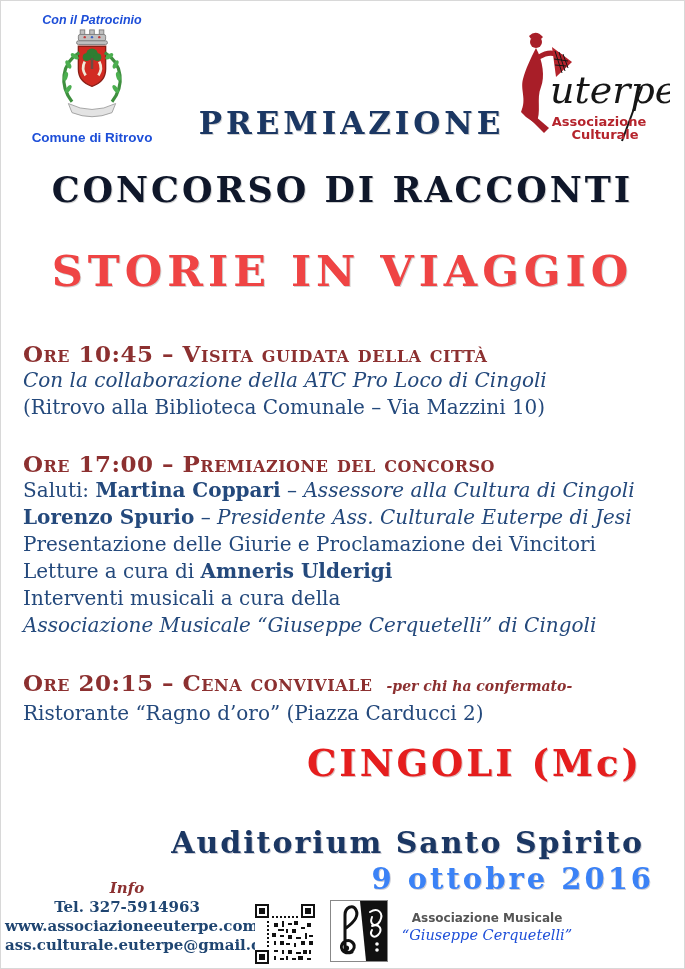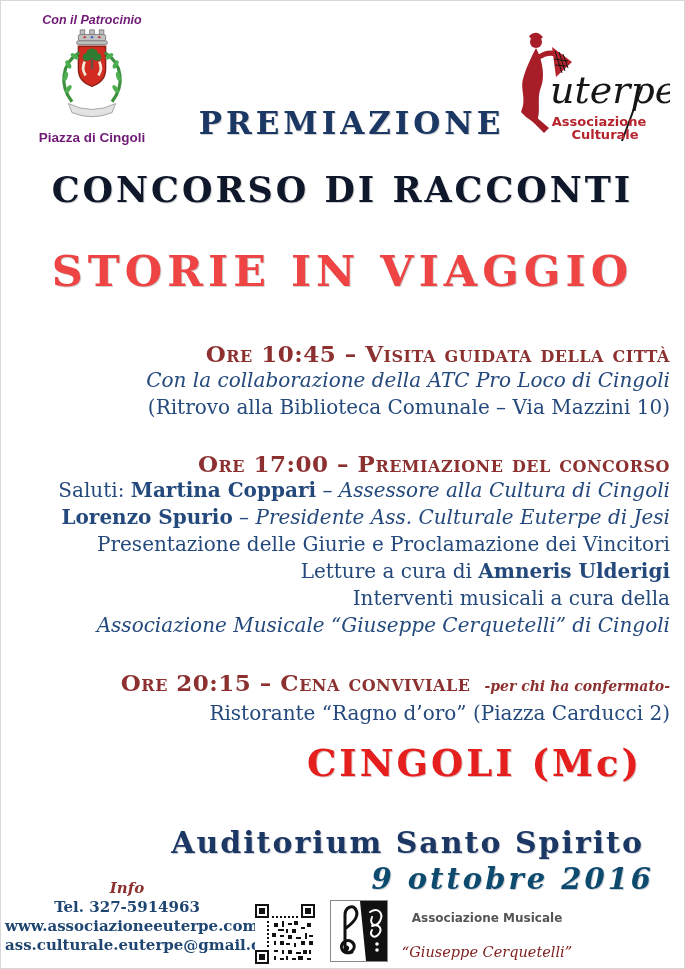--- a/index.html
+++ b/index.html
@@ -2,63 +2,63 @@
 <html><head>
 <meta charset="utf-8">
 <style>
   html,body{margin:0;padding:0;background:#ffffff;}
   .page{
     position:relative;width:685px;height:969px;background:#ffffff;
     font-family:"DejaVu Serif", serif;overflow:hidden;
     border:1px solid #d8d8d8;box-sizing:border-box;
   }
   
-  .patronage{position:absolute;left:26px;top:12px;width:130px;text-align:center;color:#701a75;
+  .patronage{position:absolute;left:26px;top:12px;width:130px;text-align:center;color:#1d4ed8;
     font-family:"Liberation Sans", sans-serif;}
   .patronage .lbl{font-size:12.5px;font-weight:bold;font-style:italic;}
   .patronage .muni{font-size:13.5px;font-weight:bold;margin-top:1px;}
   .crest{display:block;margin:2px auto 0 auto;}
   .euterpe{position:absolute;right:14px;top:26px;width:168px;height:118px;}
   
   .grunge{position:absolute;left:0;right:0;text-align:center;font-weight:bold;
     font-family:"DejaVu Serif", serif;
     text-shadow:1px 1px 0 rgba(0,0,0,0.18);}
   .t1{top:104px;font-size:31px;letter-spacing:4px;color:#1B3763;padding-left:18px;}
   .t2{top:168px;font-size:35px;letter-spacing:3px;color:#0f172a;}
   .t3{top:245px;font-size:43px;letter-spacing:5px;color:#ef4444;}
   
-  .program{position:absolute;left:22px;right:14px;top:339px;text-align:right;
+  .program{position:absolute;left:22px;right:30px;top:339px;text-align:left;
     color:#24497C;font-size:20px;line-height:27px;}
   .ev-head{font-size:23px;font-weight:bold;color:#8C3030;font-variant:small-caps;letter-spacing:0.5px;}
   .mt1{margin-top:29px;}
   .mt2{margin-top:30px;}
   .it{font-style:italic;}
   .bd{font-weight:bold;}
   .note{font-size:14px;font-style:italic;font-weight:bold;color:#8C3030;font-variant:normal;
     letter-spacing:0;margin-left:14px;}
   
   .cingoli{position:absolute;top:740px;right:42px;font-size:37px;font-weight:bold;
     letter-spacing:3px;color:#E51E1E;font-family:"DejaVu Serif", serif;
     text-shadow:1px 1px 0 rgba(120,0,0,0.25);}
   .place{position:absolute;top:824px;right:40px;font-size:30px;font-weight:bold;
     letter-spacing:2px;color:#1B3763;font-family:"DejaVu Serif", serif;
     text-shadow:1px 1px 0 rgba(0,0,40,0.2);}
   .date{position:absolute;top:861px;right:30px;font-size:29px;font-weight:bold;
-    letter-spacing:3px;color:#0c4a6e;font-family:"DejaVu Serif", serif;
-    text-shadow:1px 1px 0 rgba(0,0,40,0.2);font-style:italic;}
+    letter-spacing:3px;color:#3b82f6;font-family:"DejaVu Serif", serif;
+    text-shadow:1px 1px 0 rgba(0,0,40,0.2);}
   
   .contact{position:absolute;left:4px;top:878px;width:244px;text-align:center;
     line-height:19px;color:#1F4571;font-size:15px;font-weight:bold;}
   .contact .info{color:#8C3030;font-style:italic;font-size:15px;}
   .qr{position:absolute;left:252px;top:903px;}
   .clef-logo{position:absolute;left:329px;top:899px;}
   .assoc{position:absolute;left:396px;top:910px;width:180px;text-align:center;
     font-family:"DejaVu Sans", sans-serif;}
   .assoc .a1{font-size:12px;color:#555555;font-weight:bold;}
-  .assoc .a2{font-size:14.5px;color:#7f1d1d;font-style:italic;font-family:"DejaVu Serif", serif;margin-top:19px;}
+  .assoc .a2{font-size:14.5px;color:#1d4ed8;font-style:italic;font-family:"DejaVu Serif", serif;margin-top:2px;}
 </style>
 </head>
 <body>
 
 <div class="page">
 
   <div class="patronage">
     <div class="lbl">Con il Patrocinio</div>
     <svg class="crest" width="92" height="100" viewBox="0 0 100 110">
       <g fill="#c0c0c0" stroke="#7d7d7d" stroke-width="1">
@@ -85,21 +85,21 @@
         <ellipse cx="21" cy="52" rx="5" ry="2.4" transform="rotate(-75 21 52)"></ellipse>
         <ellipse cx="24" cy="39" rx="5" ry="2.4" transform="rotate(60 24 39)"></ellipse>
         <ellipse cx="31" cy="30" rx="5" ry="2.4" transform="rotate(35 31 30)"></ellipse>
         <ellipse cx="76" cy="66" rx="5" ry="2.4" transform="rotate(55 76 66)"></ellipse>
         <ellipse cx="79" cy="52" rx="5" ry="2.4" transform="rotate(75 79 52)"></ellipse>
         <ellipse cx="76" cy="39" rx="5" ry="2.4" transform="rotate(-60 76 39)"></ellipse>
         <ellipse cx="69" cy="30" rx="5" ry="2.4" transform="rotate(-35 69 30)"></ellipse>
       </g>
       <path d="M24,82 q26,13 52,0 l-4,10 q-22,9 -44,0 z" fill="#e3e3e3" stroke="#9e9e9e" stroke-width="1"></path>
     </svg>
-    <div class="muni">Piazza di Cingoli</div>
+    <div class="muni">Comune di Ritrovo</div>
   </div>
 
   <svg class="euterpe" viewBox="0 0 168 118">
     <circle cx="34" cy="15" r="6" fill="#A81E28"></circle>
     <path d="M27,9 q7,-7 14,1 l-3,3 q-5,-5 -9,-1 z" fill="#A81E28"></path>
     <path d="M34,21 C28,33 24,41 21,52 C18,63 25,72 19,85 L24,90 L34,97 C40,85 34,72 39,60 C43,50 41,34 34,21 z" fill="#A81E28"></path>
     <path d="M24,88 L42,106 l5,-5 -14,-12 z" fill="#A81E28"></path>
     <path d="M37,30 C45,25 52,25 58,29" stroke="#A81E28" stroke-width="5" fill="none" stroke-linecap="round"></path>
     <path d="M50,20 L70,35 L54,50 z" fill="#B5242C"></path>
     <g stroke="#151515" stroke-width="1">

